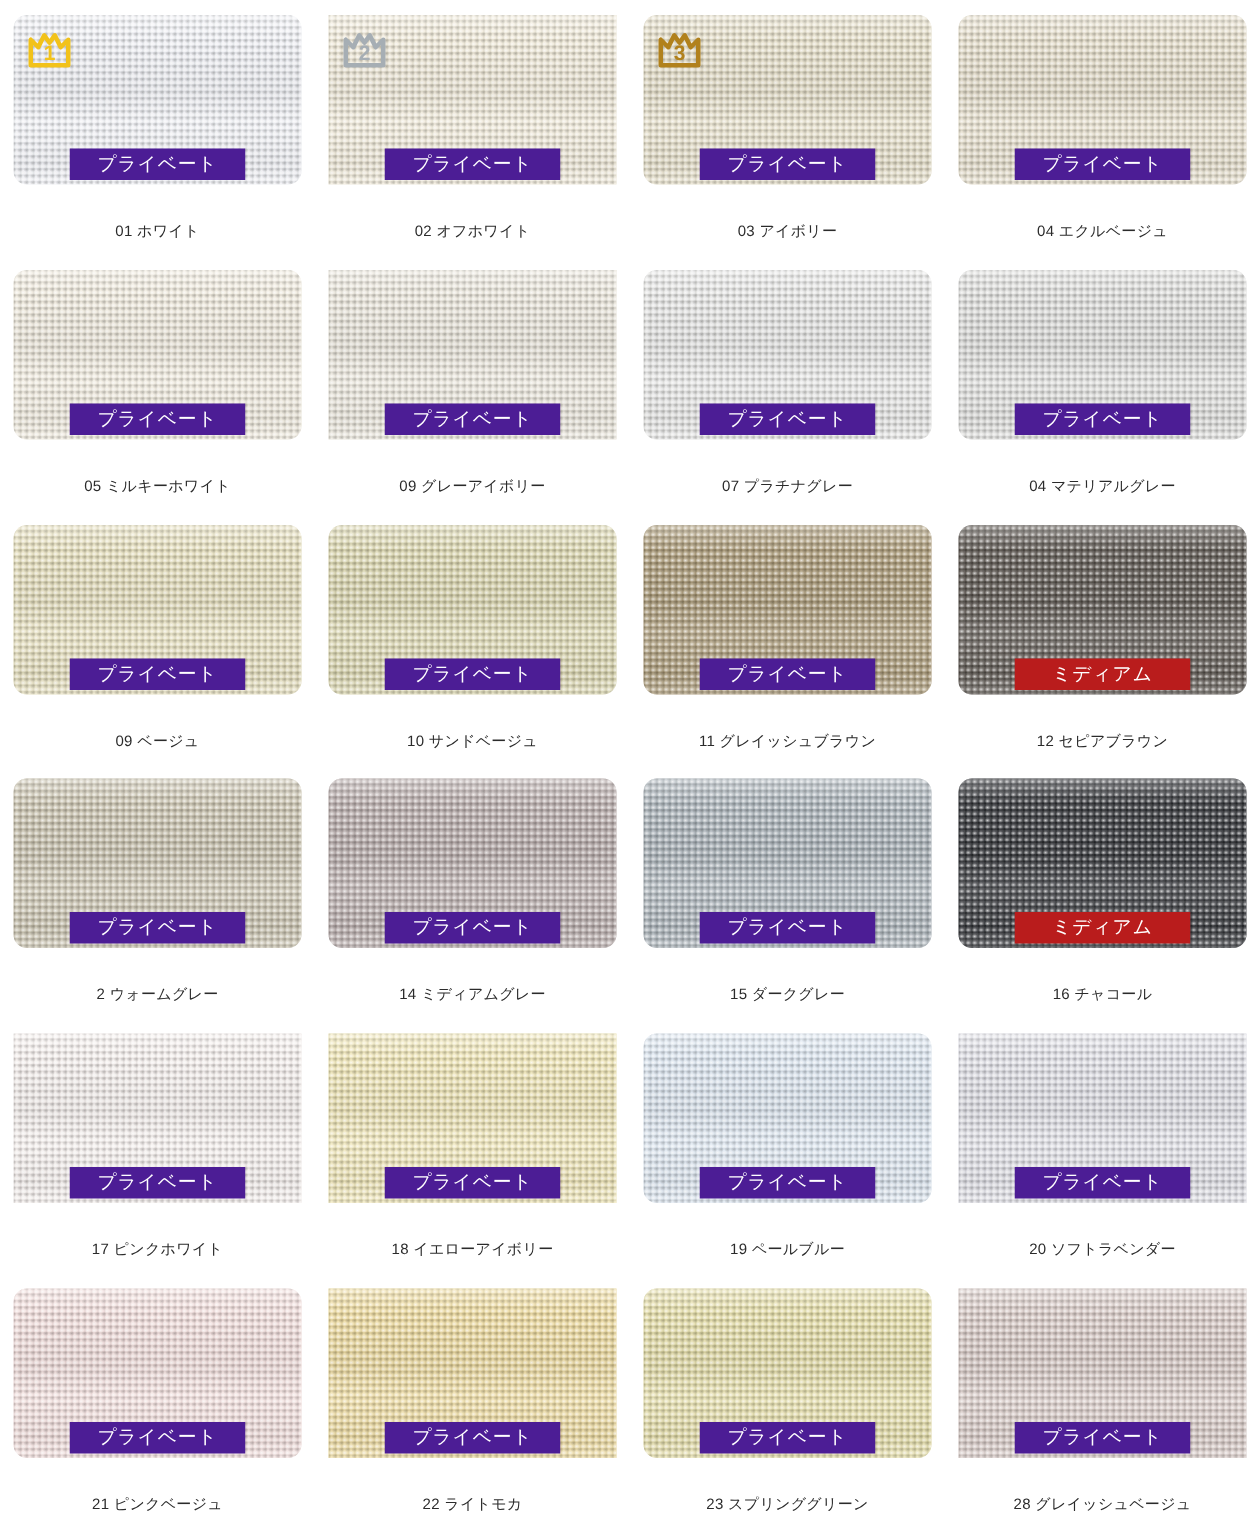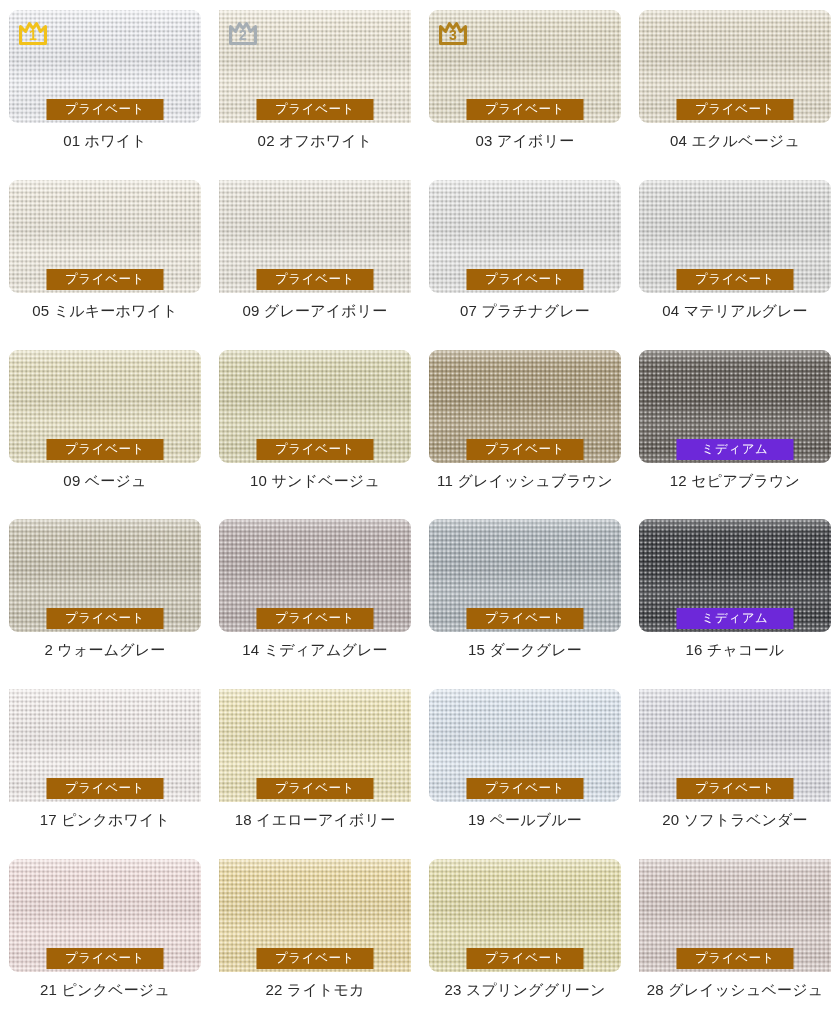--- a/index.html
+++ b/index.html
@@ -88,27 +88,27 @@
     width: 117px;
     height: 21px;
     line-height: 21px;
     text-align: center;
     color: #ffffff;
     font-size: 12.5px;
     letter-spacing: 0.6px;
     z-index: 3;
     white-space: nowrap;
   }
-  .grade-private { background: #a16207; }
-  .grade-medium  { background: #6d28d9; margin-top: 12px; }
+  .grade-private { background: #4c1d95; }
+  .grade-medium  { background: #b91c1c; margin-top: 12px; }
 
   
   .swatch-name {
-    margin-top: 9px;
-    font-size: 15px;
+    margin-top: 24px;
+    font-size: 10px;
     color: #2b2b2b;
     letter-spacing: 0.2px;
     white-space: nowrap;
     text-align: center;
   }
 </style>
 </head>
 <body>
 
 <div id="swatch-grid">

